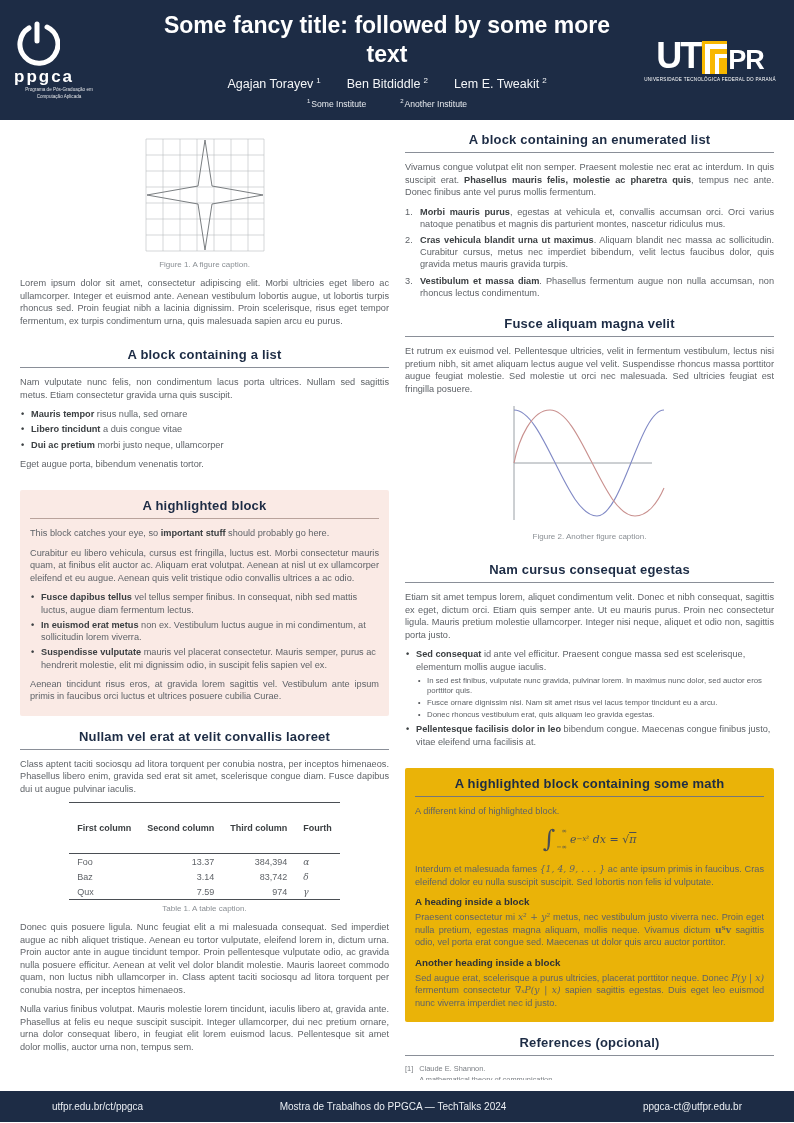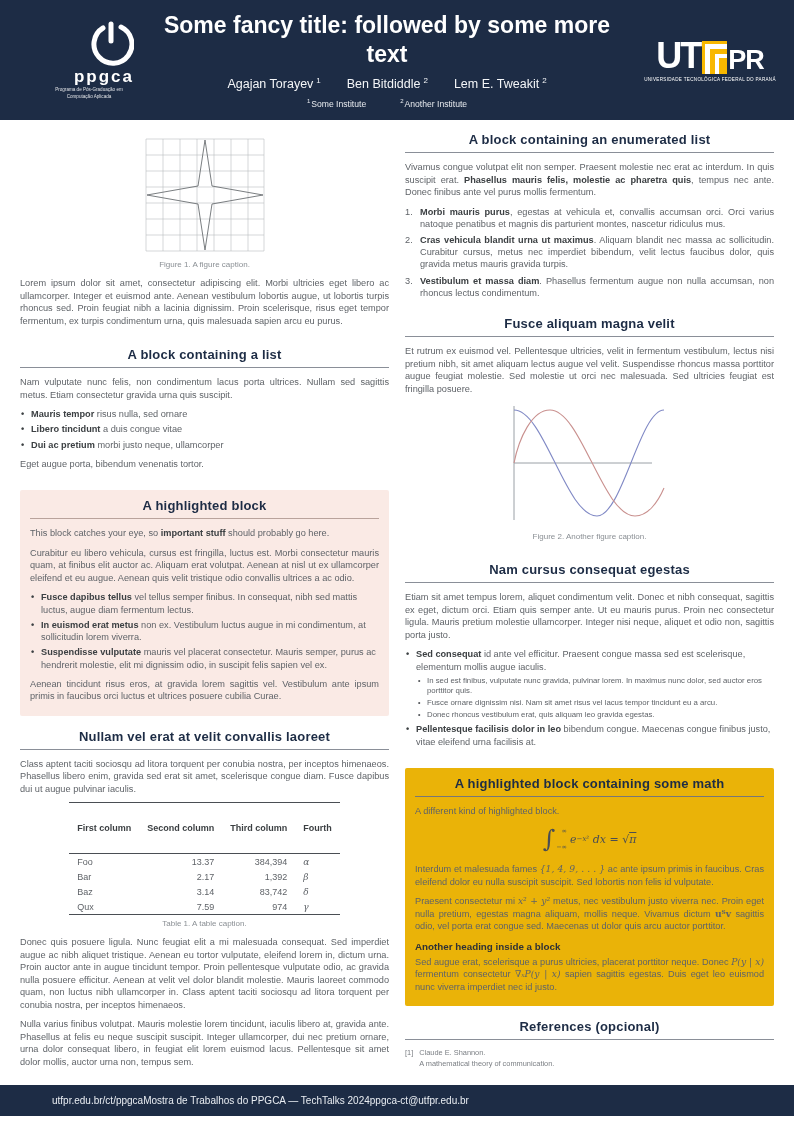--- a/index.html
+++ b/index.html
@@ -6,21 +6,21 @@
   body{
     width:794px;height:1123px;position:relative;background:#ffffff;
     font-family:"Liberation Sans", sans-serif;color:#5f6368;overflow:hidden;
   }
   
   .hdr{
     background:#1d2c45;color:#fff;height:120px;
     display:flex;align-items:center;justify-content:space-between;
     padding:0 14px;box-sizing:border-box;
   }
-  .logo-left{width:120px;display:flex;flex-direction:column;align-items:flex-end;gap:2px;}
+  .logo-left{width:120px;display:flex;flex-direction:column;align-items:flex-start;gap:2px;}
   .ppgca-word{font-weight:bold;font-size:17px;letter-spacing:2px;line-height:1;}
   .ppgca-cap{font-size:4.6px;text-align:center;opacity:.85;width:90px;line-height:1.4;}
   .hdr-center{flex:1;display:flex;flex-direction:column;align-items:center;}
   .title{font-size:23px;font-weight:bold;line-height:1.25;text-align:center;max-width:450px;margin:0;}
   .authors{margin-top:7px;font-size:12.5px;display:flex;gap:26px;color:#f4f6f8;}
   .authors sup{font-size:8px;margin-left:3px;}
   .institutes{margin-top:7px;font-size:8.6px;display:flex;gap:34px;color:#e8ebef;}
   .institutes sup{font-size:6px;margin-right:1px;}
   .logo-right{width:140px;display:flex;flex-direction:column;align-items:center;}
   .utfpr-row{display:flex;align-items:flex-end;line-height:1;}
@@ -75,22 +75,22 @@
   .lims .ls{align-self:flex-end;}
   .lims .li{align-self:flex-start;}
   .msup{font-size:7px;vertical-align:super;font-style:italic;}
   .sqrtblk .ol{text-decoration:overline;}
   .inhead{font-size:9.8px;font-weight:bold;color:#2e3136;margin:8px 0 4px;}
   
   .ref{display:flex;font-size:7.4px;line-height:1.45;color:#7a7e83;}
   .refnum{margin-right:6px;}
   
   .ftr{
-    position:absolute;left:0;bottom:7px;width:794px;height:31px;background:#1d2c45;color:#e9edf2;
-    display:flex;align-items:center;justify-content:flex-start;padding:4px 52px;box-sizing:border-box;
+    position:absolute;left:0;bottom:1px;width:794px;height:31px;background:#1d2c45;color:#e9edf2;
+    display:flex;align-items:center;justify-content:space-between;padding:4px 52px;box-sizing:border-box;
     font-size:10px;
   }
 </style>
 </head>
 <body>
 
 <header class="hdr">
   <div class="logo-left">
     <svg width="46" height="46" viewBox="0 0 46 46">
       <path d="M15 8 A19 19 0 1 0 33 7" fill="none" stroke="#ffffff" stroke-width="5" stroke-linecap="round"></path>
@@ -196,26 +196,20 @@
           </tr>
         </thead>
         <tbody>
           <tr>
               <td>Foo</td>
               <td class="num">13.37</td>
               <td class="num">384,394</td>
               <td class="greek">α</td>
             </tr>
           <tr>
-              <td>Bar</td>
-              <td class="num">2.17</td>
-              <td class="num">1,392</td>
-              <td class="greek">β</td>
-            </tr>
-          <tr>
               <td>Baz</td>
               <td class="num">3.14</td>
               <td class="num">83,742</td>
               <td class="greek">δ</td>
             </tr>
           <tr class="last">
               <td>Qux</td>
               <td class="num">7.59</td>
               <td class="num">974</td>
               <td class="greek">γ</td>
@@ -274,20 +268,21 @@
     <div class="block hlg">
       <h2 class="btitle">A highlighted block containing some math</h2>
       <p class="body">A different kind of highlighted block.</p>
       <div class="eqn">
         <span class="bigint">∫</span><span class="lims">
             <span class="ls">∞</span>
             <span class="li">−∞</span>
           </span><span class="m">e</span><sup class="msup">−x²</sup>&nbsp;<span class="m">dx</span>&nbsp;<span>=</span>&nbsp;<span class="sqrtblk"><span>√</span><span class="ol m">π</span></span>
       </div>
       <p class="body"><span>Interdum et malesuada fames </span><span class="m">{1, 4, 9, . . . }</span><span> ac ante ipsum primis in faucibus. Cras eleifend dolor eu nulla suscipit suscipit. Sed lobortis non felis id vulputate.</span></p>
+      <div class="inhead">A heading inside a block</div>
       <p class="body"><span>Praesent consectetur mi </span><span class="m">x² + y²</span><span> metus, nec vestibulum justo viverra nec. Proin eget nulla pretium, egestas magna aliquam, mollis neque. Vivamus dictum </span><span class="mb">uᵀv</span><span> sagittis odio, vel porta erat congue sed. Maecenas ut dolor quis arcu auctor porttitor.</span></p>
       <div class="inhead">Another heading inside a block</div>
       <p class="body"><span>Sed augue erat, scelerisque a purus ultricies, placerat porttitor neque. Donec </span><span class="m">P(y | x)</span><span> fermentum consectetur </span><span class="m">∇ₓP(y | x)</span><span> sapien sagittis egestas. Duis eget leo euismod nunc viverra imperdiet nec id justo.</span></p>
     </div>
 
     <div class="block">
       <h2 class="btitle">References (opcional)</h2>
       <div class="ref">
         <span class="refnum">[1]</span>
         <div>

